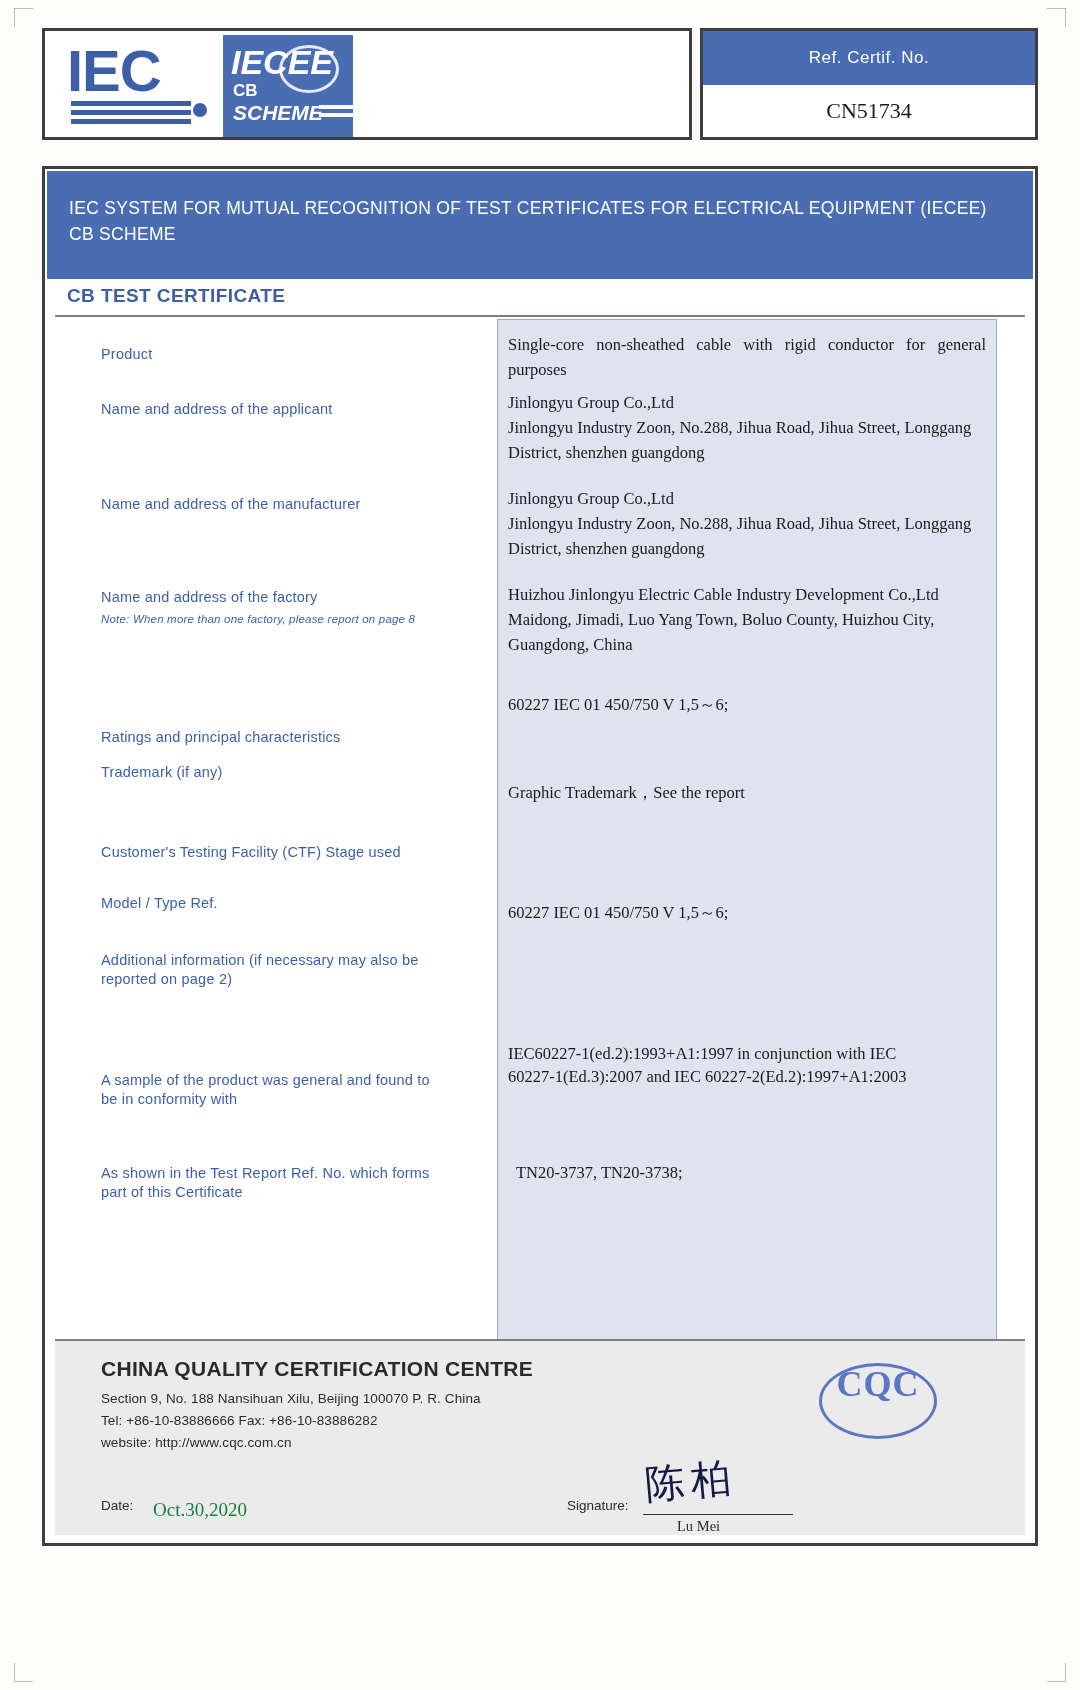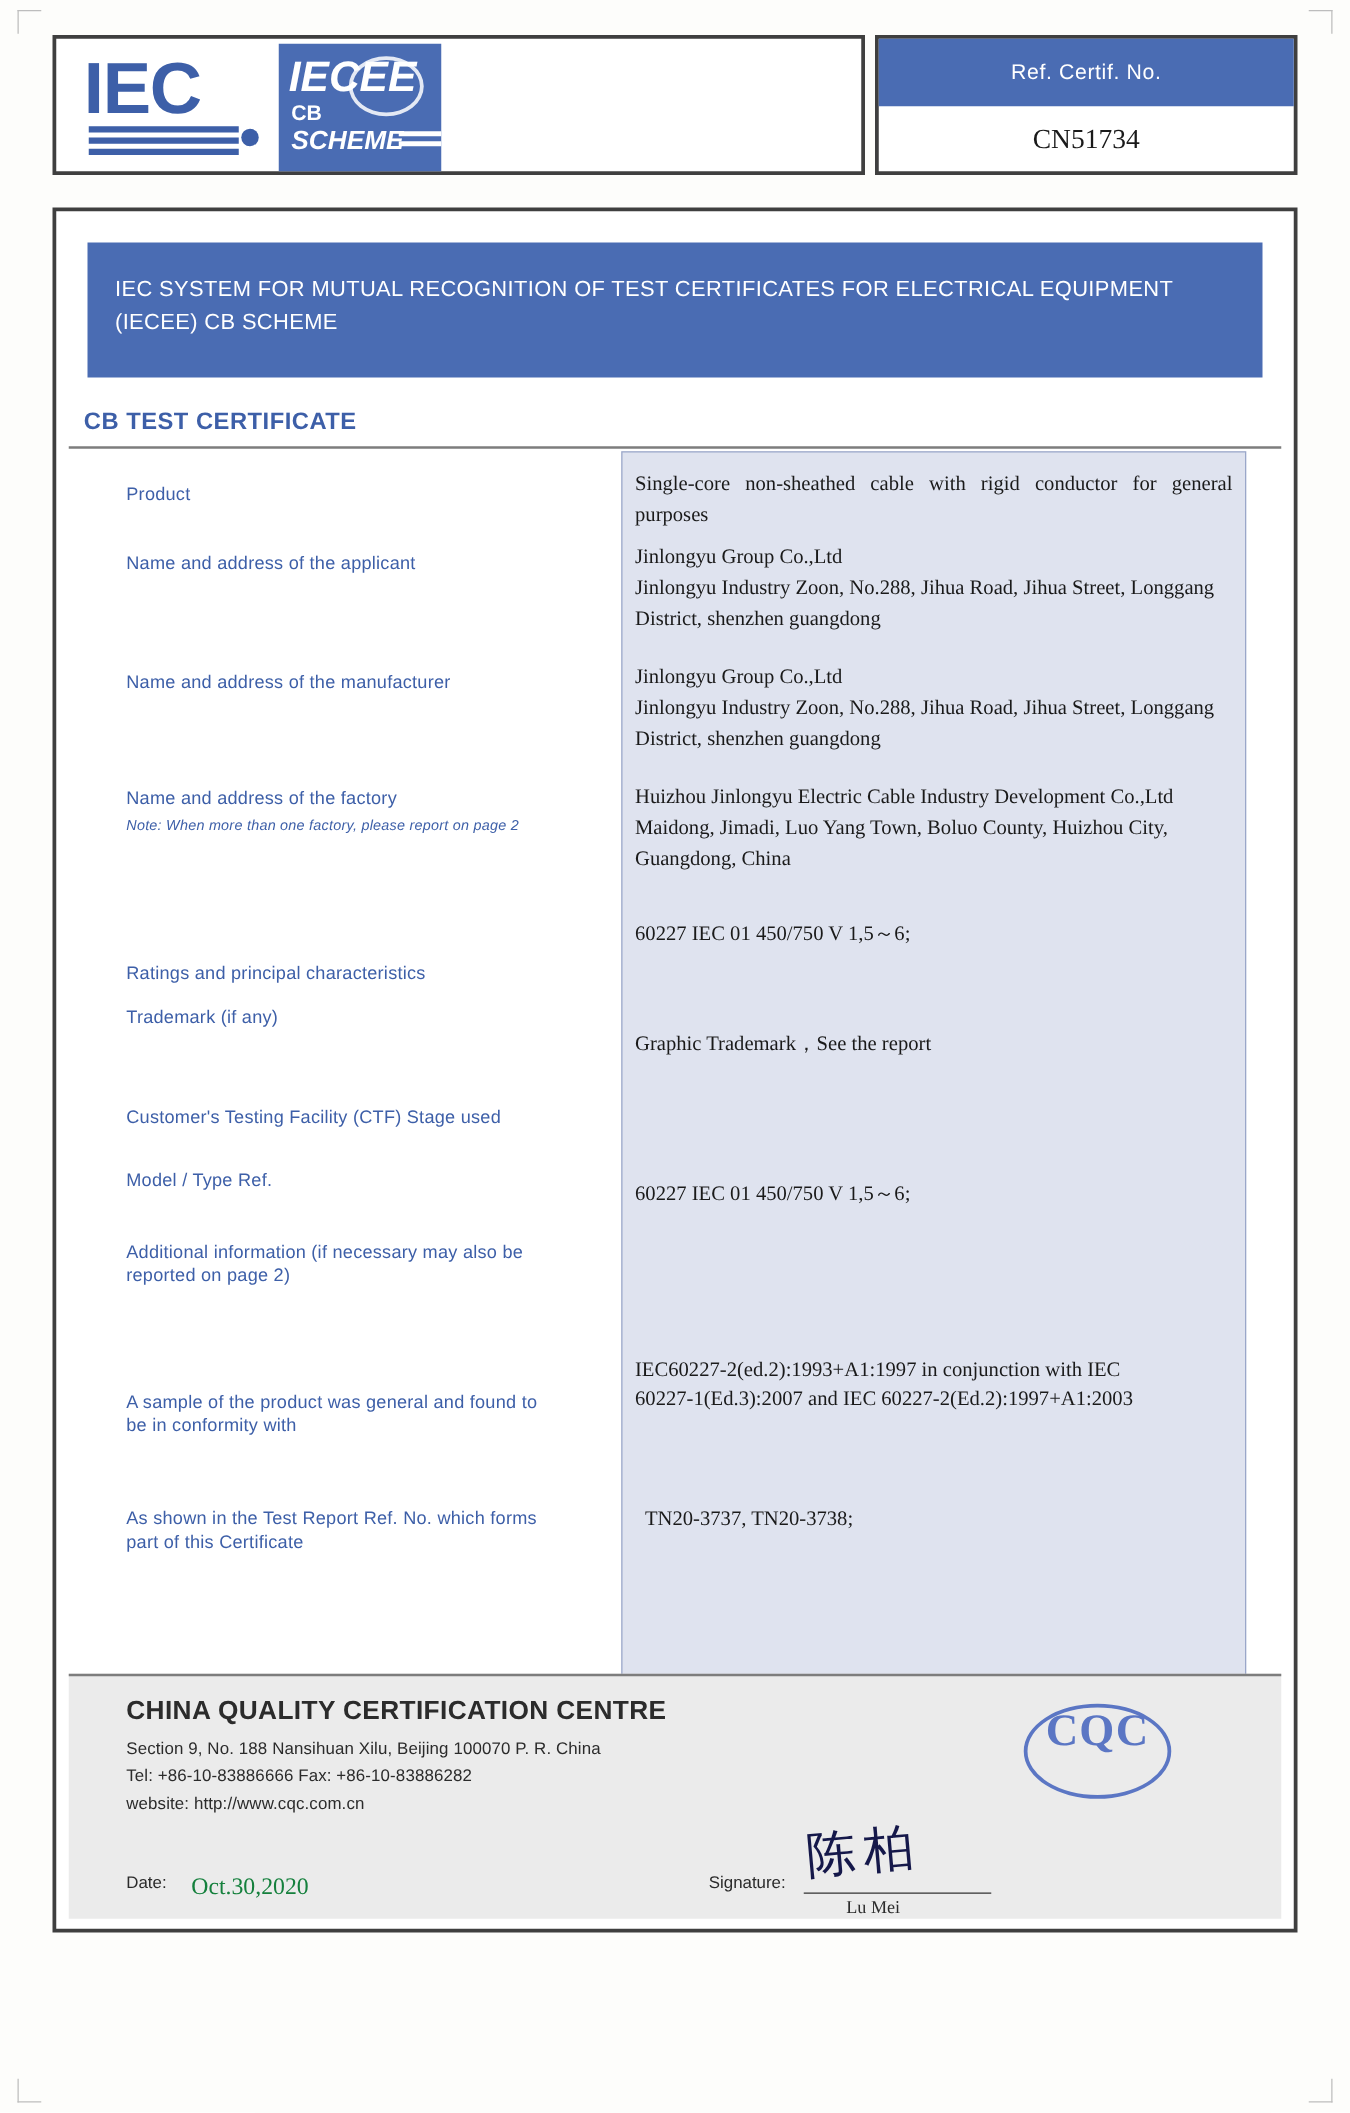--- a/index.html
+++ b/index.html
@@ -164,21 +164,21 @@
     position: absolute;
     left: 42px;
     top: 166px;
     width: 996px;
     height: 1380px;
     border: 3px solid #3f3f3f;
     box-sizing: border-box;
     background: #fff;
   }
   .banner {
-    margin: 25px;
+    margin: 2px;
     height: 108px;
     background: #4a6cb3;
     color: #fff;
     box-sizing: border-box;
     padding: 24px 22px 0 22px;
     font-size: 17.5px;
     line-height: 26px;
     letter-spacing: .3px;
   }
   .cert-title {
@@ -415,21 +415,21 @@
     <div class="divider"></div>
 
     <div class="body-area">
 
       <div class="labels">
         <div class="lbl" style="top:16px;">Product</div>
         <div class="lbl" style="top:71px;">Name and address of the applicant</div>
         <div class="lbl" style="top:166px;">Name and address of the manufacturer</div>
         <div class="lbl" style="top:259px;">
           <span>Name and address of the factory</span>
-          <small>Note: When more than one factory, please report on page 2</small>
+          <small>Note: When more than one factory, please report on page 8</small>
         </div>
         <div class="lbl" style="top:359px;margin-top:40px;">Ratings and principal characteristics</div>
         <div class="lbl" style="top:434px;">Trademark (if any)</div>
         <div class="lbl" style="top:514px;">Customer's Testing Facility (CTF) Stage used</div>
         <div class="lbl" style="top:565px;">Model / Type Ref.</div>
         <div class="lbl" style="top:622px; width:350px;">Additional information (if necessary may also be reported on page 2)</div>
         <div class="lbl" style="top:742px; width:330px;">A sample of the product was general and found to be in conformity with</div>
         <div class="lbl" style="top:835px; width:330px;">As shown in the Test Report Ref. No. which forms part of this Certificate</div>
       </div>
 
@@ -455,21 +455,21 @@
           <span class="line">Guangdong, China</span>
         </div>
 
         <div class="val" style="top:372px;">60227 IEC 01 450/750 V 1,5～6;</div>
         <div class="val" style="top:460px;">Graphic Trademark，See the report</div>
         <div class="val" style="top:520px;"></div>
         <div class="val" style="top:580px;">60227 IEC 01 450/750 V 1,5～6;</div>
         <div class="val" style="top:640px;"></div>
 
         <div class="val" style="top:722px; line-height:23px;">
-          <span class="line">IEC60227-2(ed.2):1993+A1:1997 in conjunction with IEC</span>
+          <span class="line">IEC60227-1(ed.2):1993+A1:1997 in conjunction with IEC</span>
           <span class="line">60227-1(Ed.3):2007 and IEC 60227-2(Ed.2):1997+A1:2003</span>
         </div>
 
         <div class="val" style="top:840px; left:18px;">TN20-3737, TN20-3738;</div>
       </div>
 
       <div class="issued-by" style="bottom:-6px;">This CB Test Certificate is issued by the National Certification Body</div>
     </div>
 
     <div class="nbc-box">

